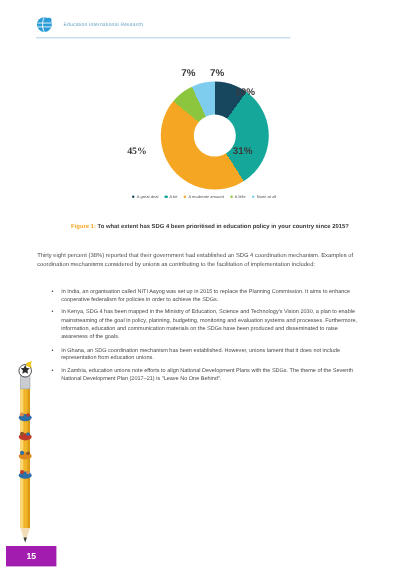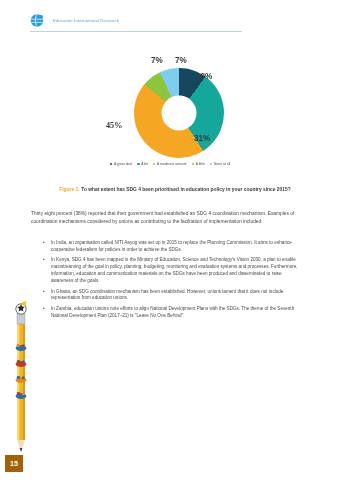--- a/index.html
+++ b/index.html
@@ -51,21 +51,21 @@
     width:35px; height:35px; border-radius:50%;
     background:#ffffff;
   }
   .pct {
     position:absolute; font-size:8.2px; font-weight:bold;
     color:#3a3a3c; white-space:nowrap;
   }
   .pct-a { left:151px; top:10px; }   
   .pct-b { left:175px; top:10px; }   
   .pct-c { left:196px; top:26px; }   
-  .pct-d { left:194px; top:88px;text-align:right; }   
+  .pct-d { left:194px; top:75px;text-align:right; }   
   .pct-e { left:106px; top:75px;font-family:Liberation Serif, serif; }   
 
   
   .legend {
     position:absolute; left:0; top:116px; width:340px;
     display:flex; justify-content:center; align-items:center;
     gap:5px;
   }
   .legend-item { display:flex; align-items:center; gap:1.6px; }
   .legend-swatch { width:2.6px; height:2.6px; border-radius:50%; flex:none; }
@@ -94,22 +94,22 @@
   .bullets li::before {
     content:"•"; position:absolute; left:-3px; top:0; color:#4a4a4d; font-size:4.6px;
   }
 
   
   .pencil { position:absolute; left:10px; top:300px; width:22px; height:160px; }
 
   
   .page-number {
     position:absolute; left:5px; top:455px;
-    width:18px; height:17px;
-    background:#a16207; color:#ffffff;
+    width:42px; height:17px;
+    background:#a21caf; color:#ffffff;
     font-size:7.2px; font-weight:bold;
     display:flex; align-items:center; justify-content:center;
   }
 </style>
 </head>
 <body>
 
 <div class="header">
   <span class="logo-wrap">
     <svg width="16" height="17" viewBox="0 0 16 17">

